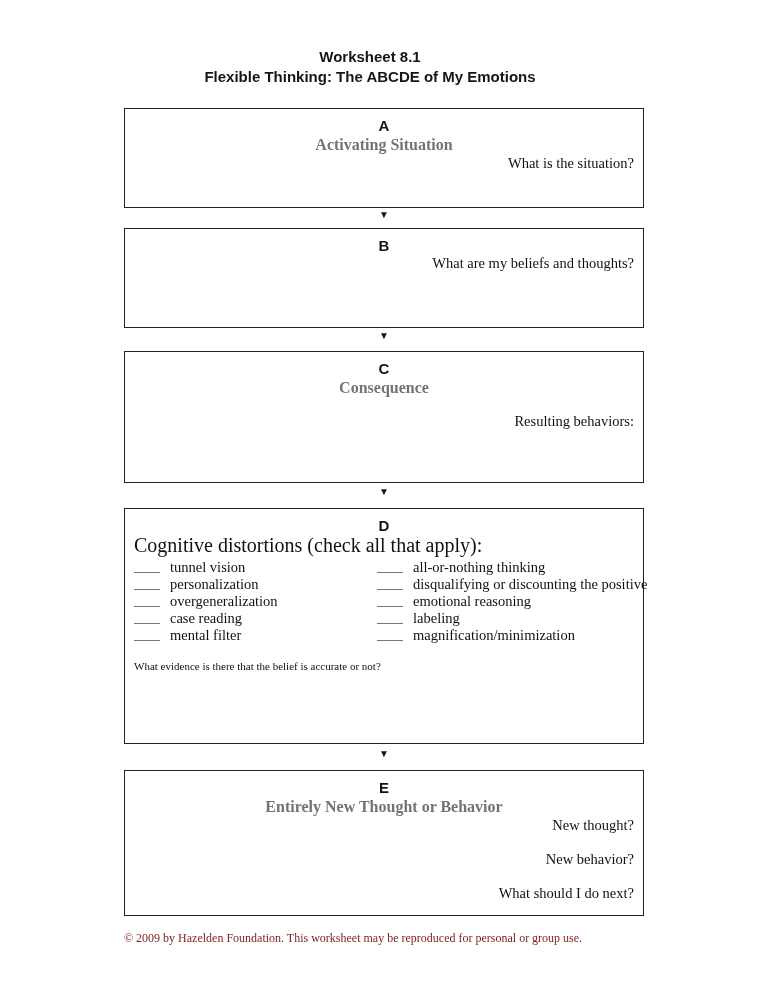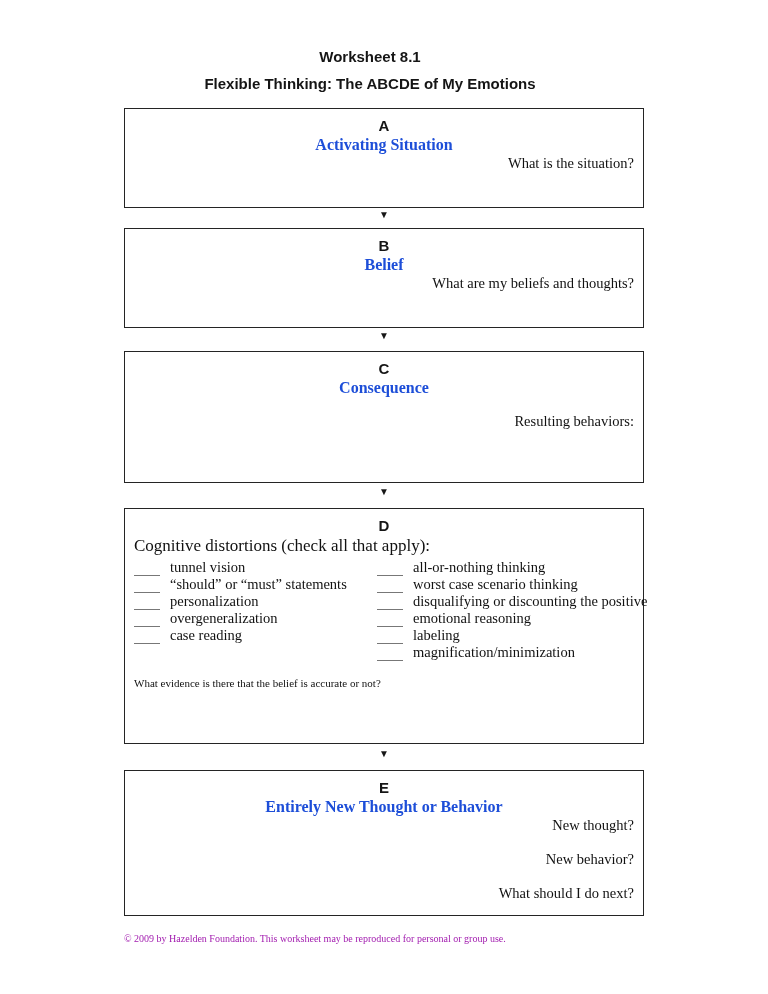--- a/index.html
+++ b/index.html
@@ -7,89 +7,88 @@
     position:relative; width:768px; height:994px; background:#ffffff;
     font-family:"Liberation Serif","DejaVu Serif",serif; color:#111111;
     overflow:hidden;
   }
   .doc-title {
     position:absolute; left:0; width:740px; text-align:center;
     font-family:"Liberation Sans","DejaVu Sans",sans-serif;
     font-weight:700; font-size:15px; line-height:19px; color:#151515;
   }
   #title-line1 { top:47px; }
-  #title-line2 { top:74px; }
+  #title-line2 { top:67px; }
 
   .abox {
     position:absolute; left:124px; width:520px; box-sizing:border-box;
     border:1.5px solid #242424; background:#fff; padding-top:9px;
   }
   #box-a { top:108px; height:100px; }
   #box-b { top:228px; height:100px; }
   #box-c { top:351px; height:132px; }
   #box-d { top:508px; height:236px; }
   #box-e { top:770px; height:146px; }
 
   .letter {
     text-align:center; font-family:"Liberation Sans","DejaVu Sans",sans-serif;
     font-weight:700; font-size:15px; line-height:16px; color:#151515;
   }
   .heading {
     text-align:center; font-weight:700; font-size:16px; line-height:18px;
-    margin-top:2px; color:#1d4ed8;
+    margin-top:2px; color:#737373;
   }
   .prompt { font-size:14.5px; line-height:19px; margin:0 9px 0 9px;text-align:right; }
   .prompt.gap { margin-top:15px; }
 
   .arrow {
     position:absolute; left:124px; width:520px; text-align:center;
     font-size:10px; line-height:10px; color:#161616;
   }
   #arrow-1 { top:210px; }
   #arrow-2 { top:331px; }
   #arrow-3 { top:487px; }
   #arrow-4 { top:749px; }
 
-  .intro { font-size:17px; line-height:19px; margin:2px 9px 4px 9px;font-family:Liberation Serif, serif; }
+  .intro { font-size:20px; line-height:19px; margin:2px 9px 4px 9px;font-family:Liberation Serif, serif; }
   .distortion-grid { display:flex; margin-left:9px; }
   .d-col { display:flex; flex-direction:column; }
   .d-col.left { width:243px; flex:none; }
   .d-col.right { flex:1; }
-  .d-row { display:flex; align-items:flex-end; height:17px; }
+  .d-row { display:flex; align-items:flex-start; height:17px; }
   .blank {
     display:inline-block; width:26px; height:13px; flex:none;
     border-bottom:1.3px solid #777777;
   }
   .d-label { margin-left:10px; font-size:14.5px; line-height:17px; white-space:nowrap; }
   .question { font-size:11px; line-height:19px; margin:13px 9px 0 9px; }
 
   .footer {
     position:absolute; left:124px; top:929px; width:560px;
-    font-size:10px; line-height:19px; color:#a21caf;
+    font-size:12px; line-height:19px; color:#7f1d1d;
   }
 </style>
 </head>
 <body>
 
 <div class="sheet">
 
   <div class="doc-title" id="title-line1">Worksheet 8.1</div>
   <div class="doc-title" id="title-line2">Flexible Thinking: The ABCDE of My Emotions</div>
 
   <div class="abox" id="box-a">
     <div class="letter">A</div>
     <div class="heading">Activating Situation</div>
     <div class="prompt">What is the situation?</div>
   </div>
 
   <div class="arrow" id="arrow-1">▼</div>
 
   <div class="abox" id="box-b">
     <div class="letter">B</div>
-    <div class="heading">Belief</div>
     <div class="prompt">What are my beliefs and thoughts?</div>
   </div>
 
   <div class="arrow" id="arrow-2">▼</div>
 
   <div class="abox" id="box-c">
     <div class="letter">C</div>
     <div class="heading">Consequence</div>
     <div class="prompt gap">Resulting behaviors:</div>
   </div>
@@ -100,43 +99,39 @@
     <div class="letter">D</div>
     <div class="intro">Cognitive distortions (check all that apply):</div>
     <div class="distortion-grid">
       <div class="d-col left">
         <div class="d-row">
             <span class="blank"></span>
             <span class="d-label">tunnel vision</span>
           </div>
         <div class="d-row">
             <span class="blank"></span>
-            <span class="d-label">“should” or “must” statements</span>
-          </div>
-        <div class="d-row">
-            <span class="blank"></span>
             <span class="d-label">personalization</span>
           </div>
         <div class="d-row">
             <span class="blank"></span>
             <span class="d-label">overgeneralization</span>
           </div>
         <div class="d-row">
             <span class="blank"></span>
             <span class="d-label">case reading</span>
           </div>
+        <div class="d-row">
+            <span class="blank"></span>
+            <span class="d-label">mental filter</span>
+          </div>
       </div>
       <div class="d-col right">
         <div class="d-row">
             <span class="blank"></span>
             <span class="d-label">all-or-nothing thinking</span>
-          </div>
-        <div class="d-row">
-            <span class="blank"></span>
-            <span class="d-label">worst case scenario thinking</span>
           </div>
         <div class="d-row">
             <span class="blank"></span>
             <span class="d-label">disqualifying or discounting the positive</span>
           </div>
         <div class="d-row">
             <span class="blank"></span>
             <span class="d-label">emotional reasoning</span>
           </div>
         <div class="d-row">

